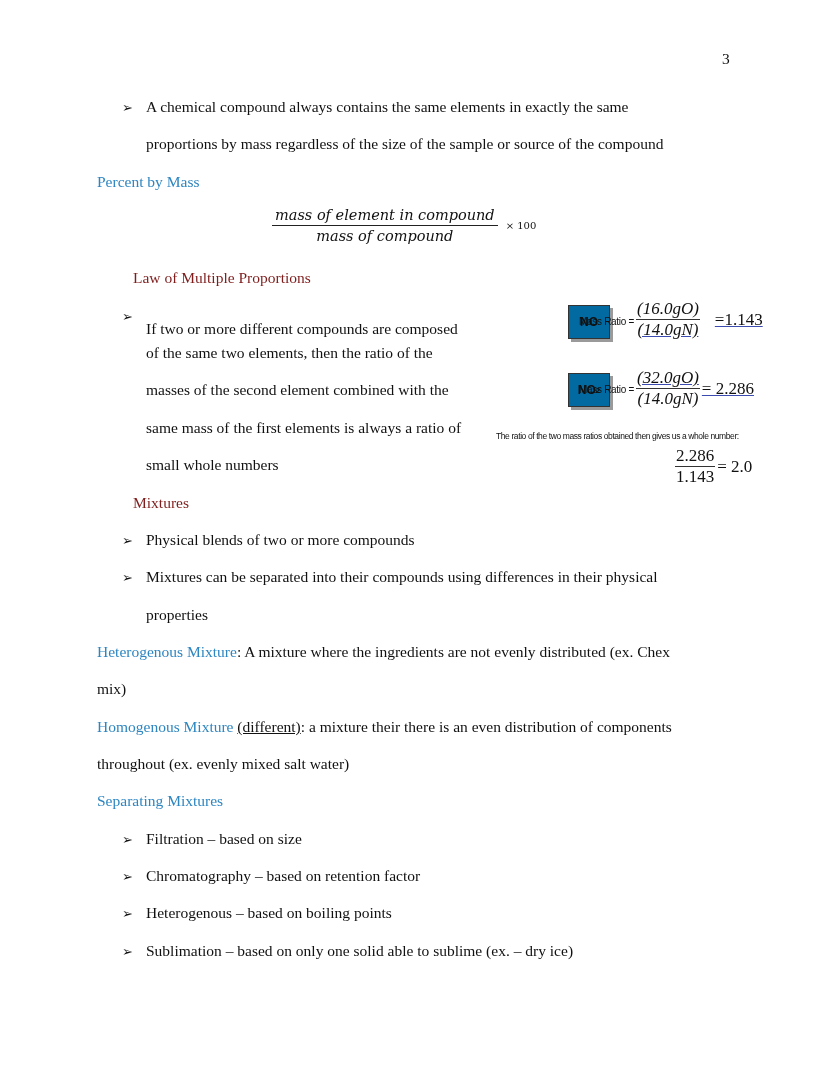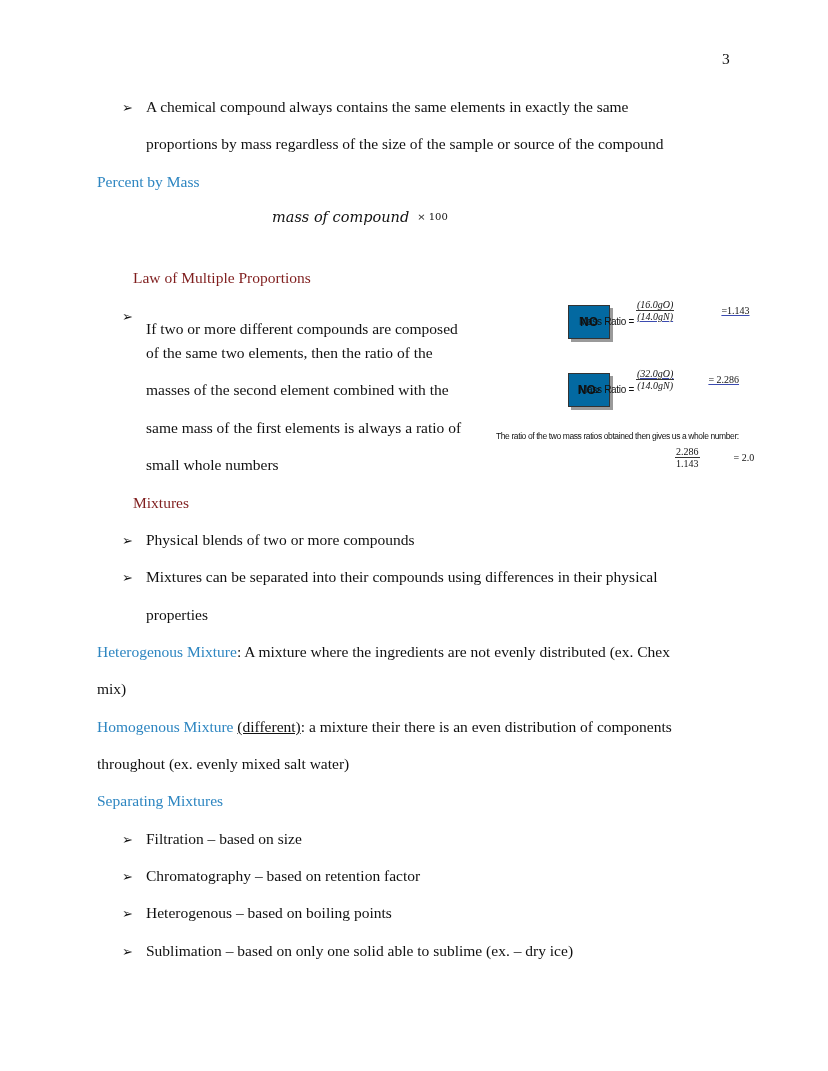--- a/index.html
+++ b/index.html
@@ -14,21 +14,21 @@
              font-family: "DejaVu Serif", serif; font-style: italic; font-size: 14.5px; }
   .frac { display: inline-flex; flex-direction: column; align-items: center; }
   .frac .num { padding: 0 3px 2px 3px; border-bottom: 1px solid #222; }
   .frac .den { padding-top: 2px; }
   .times { font-style: normal; margin-left: 8px; font-size: 10px; }
   .chem-box { position: absolute; width: 40px; height: 32px; border: 1.5px solid #333;
               box-shadow: 3px 3px 0 #9a9a9a; background: #0369a1;
               font-family: "Liberation Sans", sans-serif; font-weight: bold; font-size: 12px;
               display: flex; align-items: center; justify-content: center; margin-left: 43px; }
   .mass-label { position: absolute; font-family: "Liberation Sans", sans-serif; font-size: 10px; letter-spacing: -0.3px; }
-  .small-frac { position: absolute; display: flex; align-items: center; font-size: 10px; font-family: "Liberation Serif", serif; gap: 32px; }
+  .small-frac { position: absolute; display: flex; align-items: center; font-size: 17px; font-family: "Liberation Serif", serif; }
   .small-frac .sf { display: inline-flex; flex-direction: column; align-items: center; }
   .small-frac .sf .n { border-bottom: 1px solid #333; padding: 0 1px; }
   .small-frac .ital { font-style: italic; }
   .u-blue { text-decoration: underline; text-decoration-color: #3b4bb0; }
   .ratio-caption { position: absolute; left: 496px; top: 431px; font-family: "Liberation Sans", sans-serif;
                    font-size: 8.5px; letter-spacing: -0.4px; }
   .under { text-decoration: underline; }
 </style>
 </head>
 <body>
@@ -37,20 +37,21 @@
 
   <div class="abs page-num">3</div>
 
   <span class="bullet" style="left:122px; top:100px;">➢</span>
   <div class="abs" style="left:146px; top:98px;">A chemical compound always contains the same elements in exactly the same</div>
   <div class="abs" style="left:146px; top:135px;">proportions by mass regardless of the size of the sample or source of the compound</div>
 
   <div class="abs blue" style="left:97px; top:173px;">Percent by Mass</div>
   <div class="formula">
     <span class="frac">
+      <span class="num">mass of element in compound</span>
       <span class="den">mass of compound</span>
     </span>
     <span class="times">× 100</span>
   </div>
 
   <div class="abs red" style="left:97px; top:269px;">Law of Multiple Proportions</div>
   <span class="bullet" style="left:122px; top:309px;">➢</span>
   <div class="abs" style="left:146px; top:320px;">If two or more different compounds are composed</div>
   <div class="abs" style="left:146px; top:344px;">of the same two elements, then the ratio of the</div>
   <div class="abs" style="left:146px; top:381px;">masses of the second element combined with the</div>

